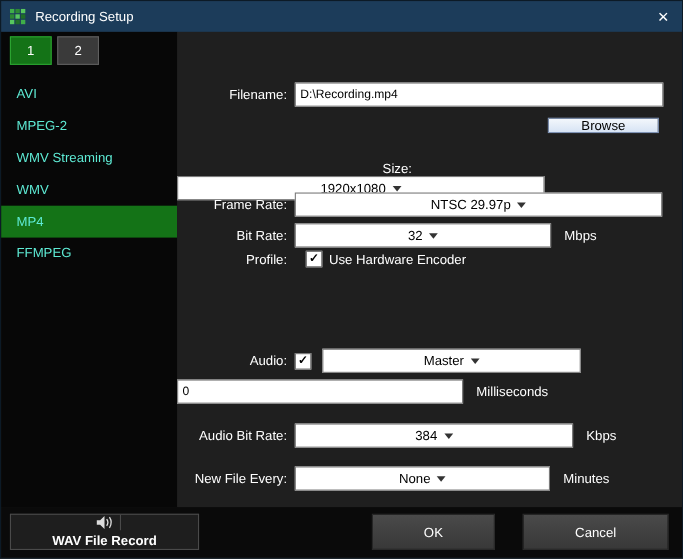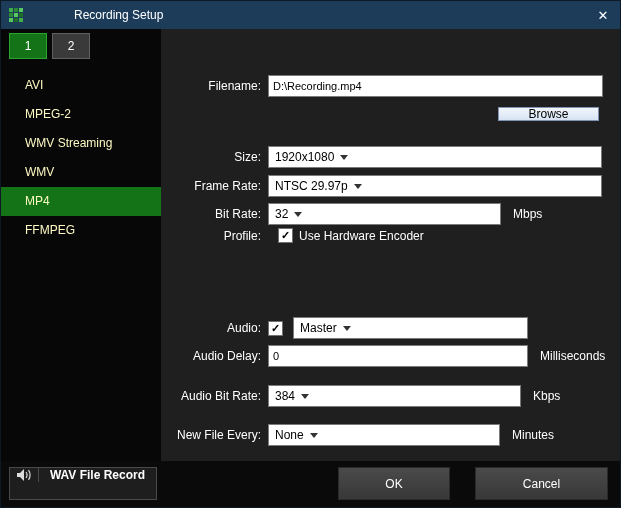--- a/index.html
+++ b/index.html
@@ -3,57 +3,57 @@
 <meta charset="utf-8">
 <style>
   html,body{margin:0;padding:0;background:#666;}
   .window{
     position:relative;width:621px;height:508px;overflow:hidden;
     background:#1f1f1f;font-family:"Liberation Sans",sans-serif;
     font-size:12px;color:#fff;border:1px solid #0c1a26;box-sizing:border-box;
   }
   
   .titlebar{position:absolute;top:0;left:0;right:0;height:28px;background:#1c3c5a;
-    display:flex;align-items:center;padding:0 0 0 8px;box-sizing:border-box;gap:42px;}
+    display:flex;align-items:center;padding:0 0 0 8px;box-sizing:border-box;}
   .app-icon{width:15px;height:15px;margin-right:8px;flex:none;}
   .title-text{flex:1;color:#fff;}
   .close-btn{width:34px;height:28px;display:flex;align-items:center;justify-content:center;
     color:#fff;font-size:13px;cursor:pointer;}
   
   .sidebar{position:absolute;left:0;top:28px;width:160px;bottom:46px;background:#070707;}
   .tabs{display:flex;gap:5px;padding:4px 0 0 8px;}
   .tab{width:38px;height:26px;display:flex;align-items:center;justify-content:center;
     background:#3a3a3a;border:1px solid #5f5f5f;box-sizing:border-box;cursor:pointer;color:#fff;}
   .tab.active{background:#147317;border-color:#2ba330;}
   .nav{margin-top:12px;}
-  .nav-item{height:29px;line-height:29px;padding-left:24px;cursor:pointer;color:#fef9c3;}
+  .nav-item{height:29px;line-height:29px;padding-left:14px;cursor:pointer;color:#5eead4;}
   .nav-item.active{background:#147317;}
   
   .main{position:absolute;left:160px;top:28px;right:0;bottom:46px;background:#1f1f1f;}
   .row{position:absolute;left:0;display:flex;align-items:center;}
   .lbl{width:100px;text-align:right;margin-right:7px;flex:none;color:#fff;}
   .text-input{height:20px;border:1px solid #7a7a7a;background:#fff;color:#000;
     font-family:"Liberation Sans",sans-serif;font-size:11px;padding:0 4px;}
   .select{height:22px;background:#fff;border:1px solid #7a7a7a;box-sizing:border-box;
-    display:flex;align-items:center;justify-content:flex-start;padding:0 6px;
+    display:flex;align-items:center;justify-content:center;padding:0 6px;
     color:#000;cursor:pointer;flex:none;}
   .sel-arrow{width:0;height:0;border-left:4px solid transparent;border-right:4px solid transparent;
     border-top:5px solid #333;margin-left:6px;}
   .checkbox{width:15px;height:15px;background:#fff;border:1px solid #707070;box-sizing:border-box;
     display:flex;align-items:center;justify-content:center;color:#000;font-size:11px;
     font-weight:bold;cursor:pointer;flex:none;line-height:1;}
   .unit{margin-left:12px;color:#fff;}
   .cb-label{margin-left:6px;color:#fff;}
   .browse-btn{position:absolute;right:21px;top:78px;width:101px;height:14px;
     background:linear-gradient(#f3f7fc,#d7e3f4);border:1px solid #7f93b5;box-sizing:border-box;
     display:flex;align-items:center;justify-content:center;color:#000;cursor:pointer;}
   
   .footer{position:absolute;left:0;right:0;bottom:0;height:46px;background:#0a0a0a;}
-  .wav-btn{position:absolute;left:8px;top:6px;width:148px;height:33px;background:#1e1e1e;
-    border:1px solid #4a4a4a;box-sizing:border-box;display:flex;align-items:flex-start;cursor:pointer;}
+  .wav-btn{position:absolute;left:8px;top:6px;width:172px;height:33px;background:#1e1e1e;
+    border:1px solid #4a4a4a;box-sizing:border-box;display:flex;align-items:center;cursor:pointer;flex-direction:column;}
   .wav-icon-box{width:28px;display:flex;align-items:center;justify-content:center;
     border-right:1px solid #4a4a4a;}
   .wav-text{flex:1;display:flex;align-items:center;justify-content:center;font-weight:bold;color:#fff;}
   .dlg-btn{position:absolute;top:6px;height:33px;background:linear-gradient(#4a4a4a,#383838);
     border:1px solid #2a2a2a;box-sizing:border-box;display:flex;align-items:center;
     justify-content:center;color:#fff;cursor:pointer;}
   .ok-btn{left:337px;width:112px;}
   .cancel-btn{left:474px;width:133px;}
 </style>
 </head>
@@ -94,21 +94,21 @@
 
   <div class="main">
 
     <div class="row" style="top:46px;">
       <span class="lbl">Filename:</span>
       <input class="text-input" style="width: 325px;" value="D:\Recording.mp4">
     </div>
 
     <div class="browse-btn">Browse</div>
 
-    <div class="row" style="top:117px;">
+    <div class="row" style="top:117px;flex-direction:column;">
       <span class="lbl">Size:</span>
       <div class="select" style="width:334px;">
         <span>1920x1080</span>
         <span class="sel-arrow"></span>
       </div>
     </div>
 
     <div class="row" style="top:146px;">
       <span class="lbl">Frame Rate:</span>
       <div class="select" style="width:334px;">
@@ -135,21 +135,20 @@
     <div class="row" style="top:288px;">
       <span class="lbl">Audio:</span>
       <span class="checkbox">✓</span>
       <div class="select" style="width:235px;margin-left:10px;">
         <span>Master</span>
         <span class="sel-arrow"></span>
       </div>
     </div>
 
     <div class="row" style="top:316px;">
-      <span class="lbl">Audio Delay:</span>
       <input class="text-input" style="width: 250px;" value="0">
       <span class="unit">Milliseconds</span>
     </div>
 
     <div class="row" style="top:356px;">
       <span class="lbl">Audio Bit Rate:</span>
       <div class="select" style="width:253px;">
         <span>384</span>
         <span class="sel-arrow"></span>
       </div>

